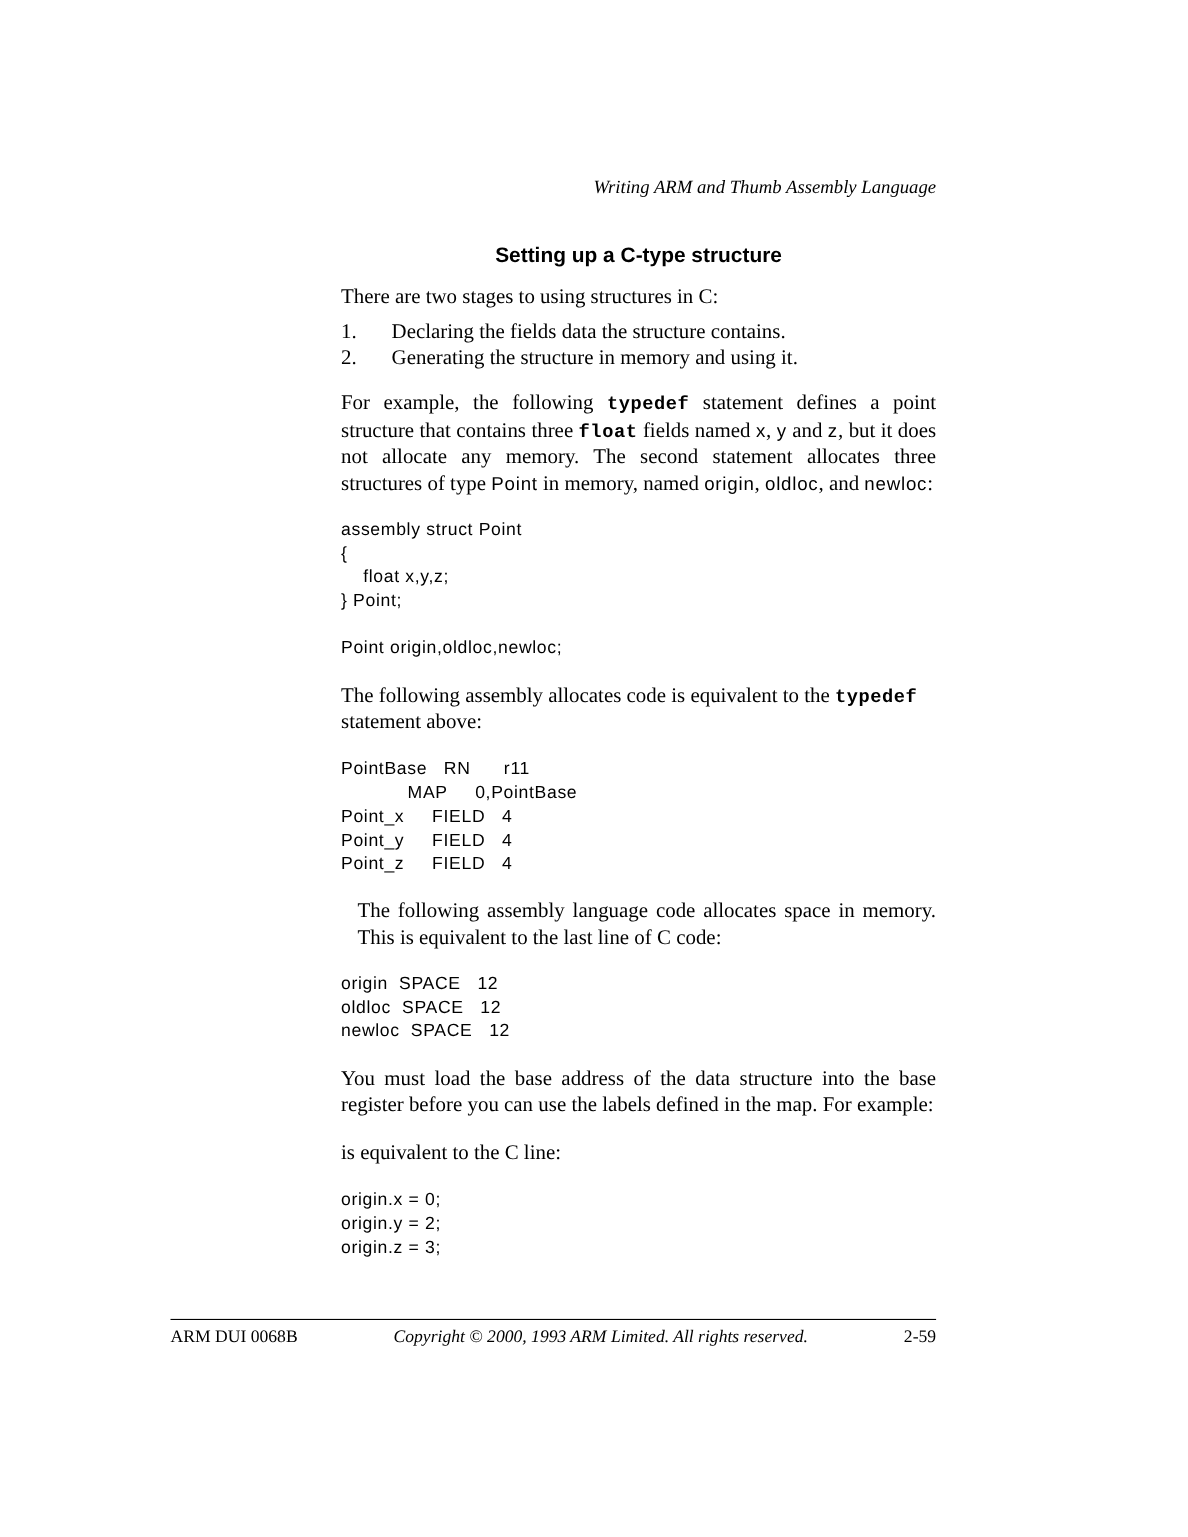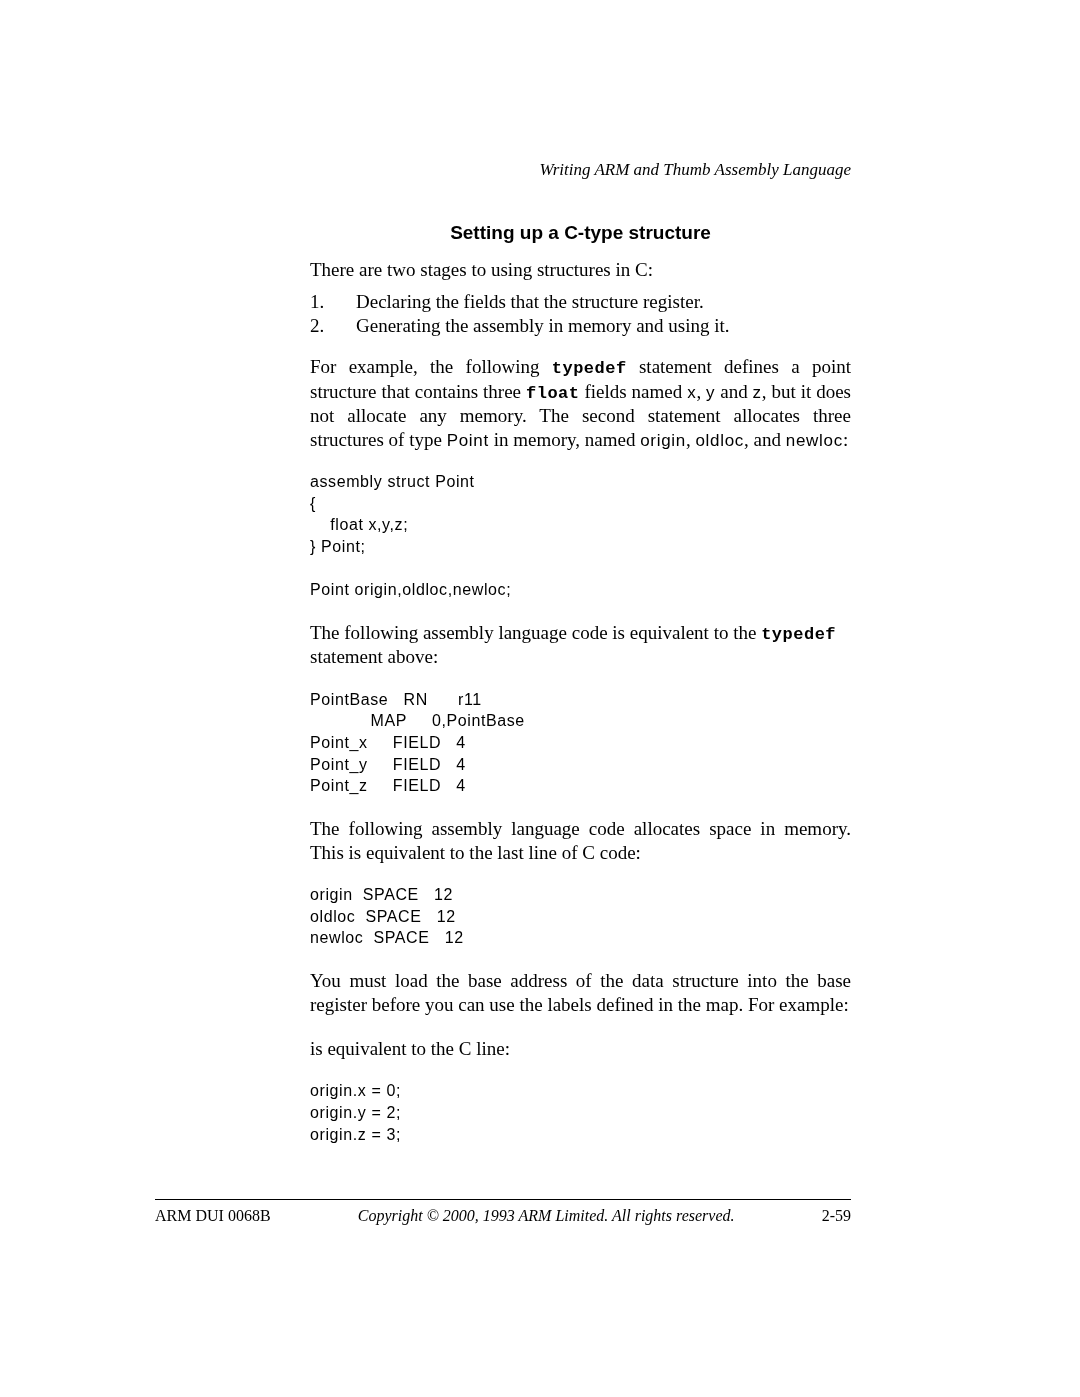--- a/index.html
+++ b/index.html
@@ -100,50 +100,50 @@
 
   <div class="running-head">Writing ARM and Thumb Assembly Language</div>
 
   <div class="section-title">Setting up a C-type structure</div>
 
   <div class="body-text">There are two stages to using structures in C:</div>
 
   <div class="list">
     <div class="list-row">
       <span class="list-num">1.</span>
-      <span>Declaring the fields that the structure register.</span>
+      <span>Declaring the fields data the structure contains.</span>
     </div>
     <div class="list-row">
       <span class="list-num">2.</span>
-      <span>Generating the assembly in memory and using it.</span>
+      <span>Generating the structure in memory and using it.</span>
     </div>
   </div>
 
   <div class="para" style="text-align:justify;">
     <span>For example, the following </span><span class="kw">typedef</span><span> statement defines a point structure that contains three </span><span class="kw">float</span><span> fields named </span><span class="tt-inline">x</span><span>, </span><span class="tt-inline">y</span><span> and </span><span class="tt-inline">z</span><span>, but it does not allocate any memory. The second statement allocates three structures of type </span><span class="tt-inline">Point</span><span> in memory, named </span><span class="tt-inline">origin</span><span>, </span><span class="tt-inline">oldloc</span><span>, and </span><span class="tt-inline">newloc</span><span>:</span>
   </div>
 
   <div class="code">assembly struct Point
 {
     float x,y,z;
 } Point;
 
 Point origin,oldloc,newloc;</div>
 
   <div class="para">
-    <span>The following assembly language code is equivalent to the </span><span class="kw">typedef</span><span> statement above:</span>
+    <span>The following assembly allocates code is equivalent to the </span><span class="kw">typedef</span><span> statement above:</span>
   </div>
 
   <div class="code">PointBase   RN      r11
             MAP     0,PointBase
 Point_x     FIELD   4
 Point_y     FIELD   4
 Point_z     FIELD   4</div>
 
-  <div class="para" style="text-align:justify;">The following assembly language code allocates space in memory. This is equivalent to the last line of C code:</div>
+  <div class="para" style="text-align:justify;margin-left:15px;">The following assembly language code allocates space in memory. This is equivalent to the last line of C code:</div>
 
   <div class="code">origin  SPACE   12
 oldloc  SPACE   12
 newloc  SPACE   12</div>
 
   <div class="para" style="text-align:justify;">You must load the base address of the data structure into the base register before you can use the labels defined in the map. For example:</div>
 
 
   <div class="para">is equivalent to the C line:</div>
 

